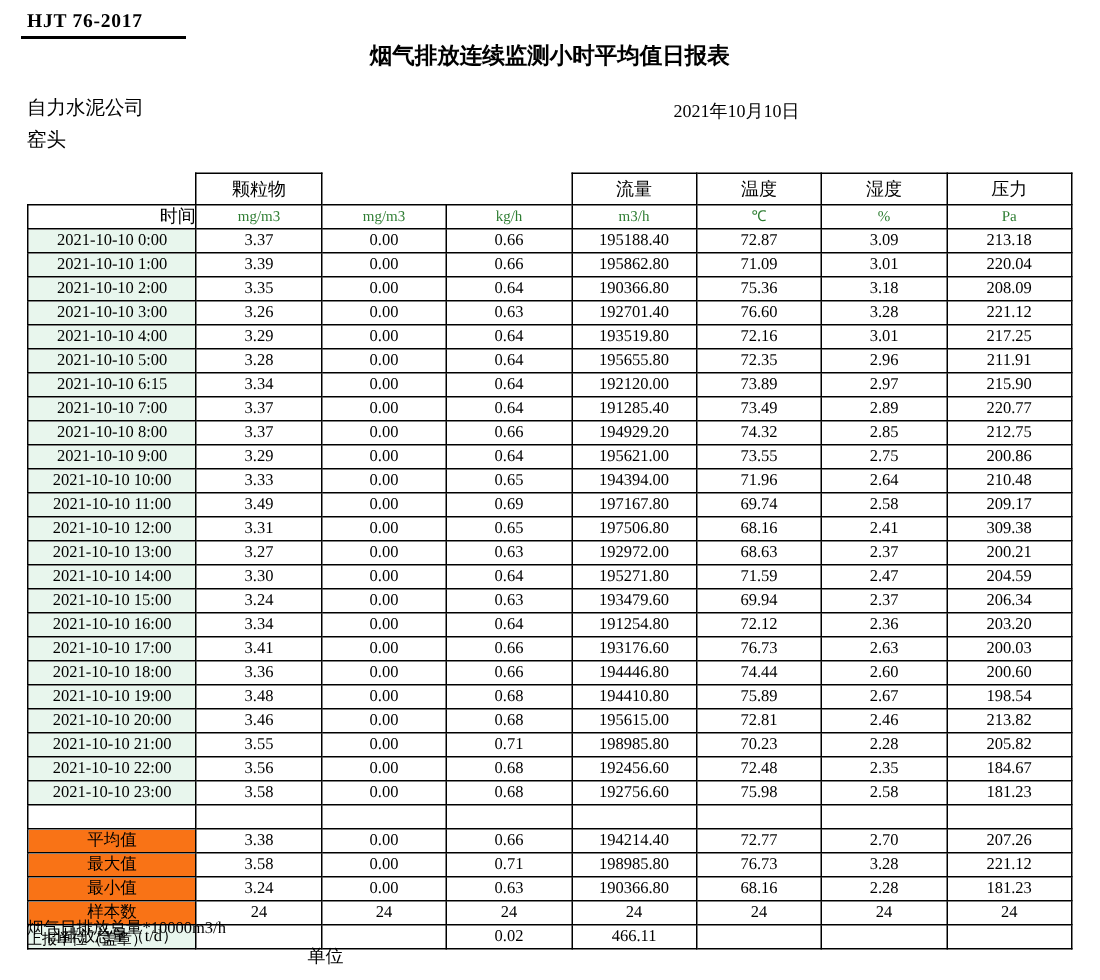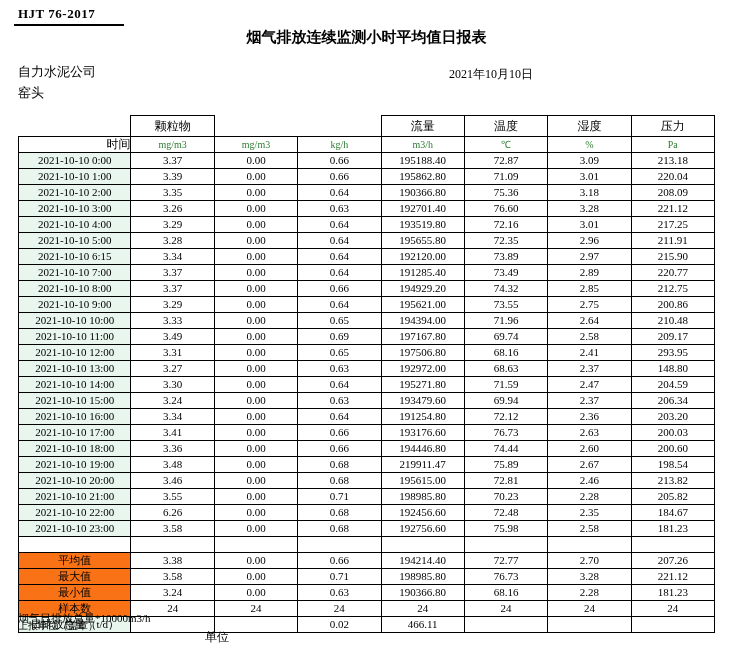--- a/index.html
+++ b/index.html
@@ -317,31 +317,31 @@
         <td>209.17</td>
       </tr>
       <tr class="data-row">
         <td>2021-10-10 12:00</td>
         <td>3.31</td>
         <td>0.00</td>
         <td>0.65</td>
         <td>197506.80</td>
         <td>68.16</td>
         <td>2.41</td>
-        <td>293.95</td>
+        <td>309.38</td>
       </tr>
       <tr class="data-row">
         <td>2021-10-10 13:00</td>
         <td>3.27</td>
         <td>0.00</td>
         <td>0.63</td>
         <td>192972.00</td>
         <td>68.63</td>
         <td>2.37</td>
-        <td>148.80</td>
+        <td>200.21</td>
       </tr>
       <tr class="data-row">
         <td>2021-10-10 14:00</td>
         <td>3.30</td>
         <td>0.00</td>
         <td>0.64</td>
         <td>195271.80</td>
         <td>71.59</td>
         <td>2.47</td>
         <td>204.59</td>
@@ -384,21 +384,21 @@
         <td>194446.80</td>
         <td>74.44</td>
         <td>2.60</td>
         <td>200.60</td>
       </tr>
       <tr class="data-row">
         <td>2021-10-10 19:00</td>
         <td>3.48</td>
         <td>0.00</td>
         <td>0.68</td>
-        <td>219911.47</td>
+        <td>194410.80</td>
         <td>75.89</td>
         <td>2.67</td>
         <td>198.54</td>
       </tr>
       <tr class="data-row">
         <td>2021-10-10 20:00</td>
         <td>3.46</td>
         <td>0.00</td>
         <td>0.68</td>
         <td>195615.00</td>
@@ -411,21 +411,21 @@
         <td>3.55</td>
         <td>0.00</td>
         <td>0.71</td>
         <td>198985.80</td>
         <td>70.23</td>
         <td>2.28</td>
         <td>205.82</td>
       </tr>
       <tr class="data-row">
         <td>2021-10-10 22:00</td>
-        <td>6.26</td>
+        <td>3.56</td>
         <td>0.00</td>
         <td>0.68</td>
         <td>192456.60</td>
         <td>72.48</td>
         <td>2.35</td>
         <td>184.67</td>
       </tr>
       <tr class="data-row">
         <td>2021-10-10 23:00</td>
         <td>3.58</td>

